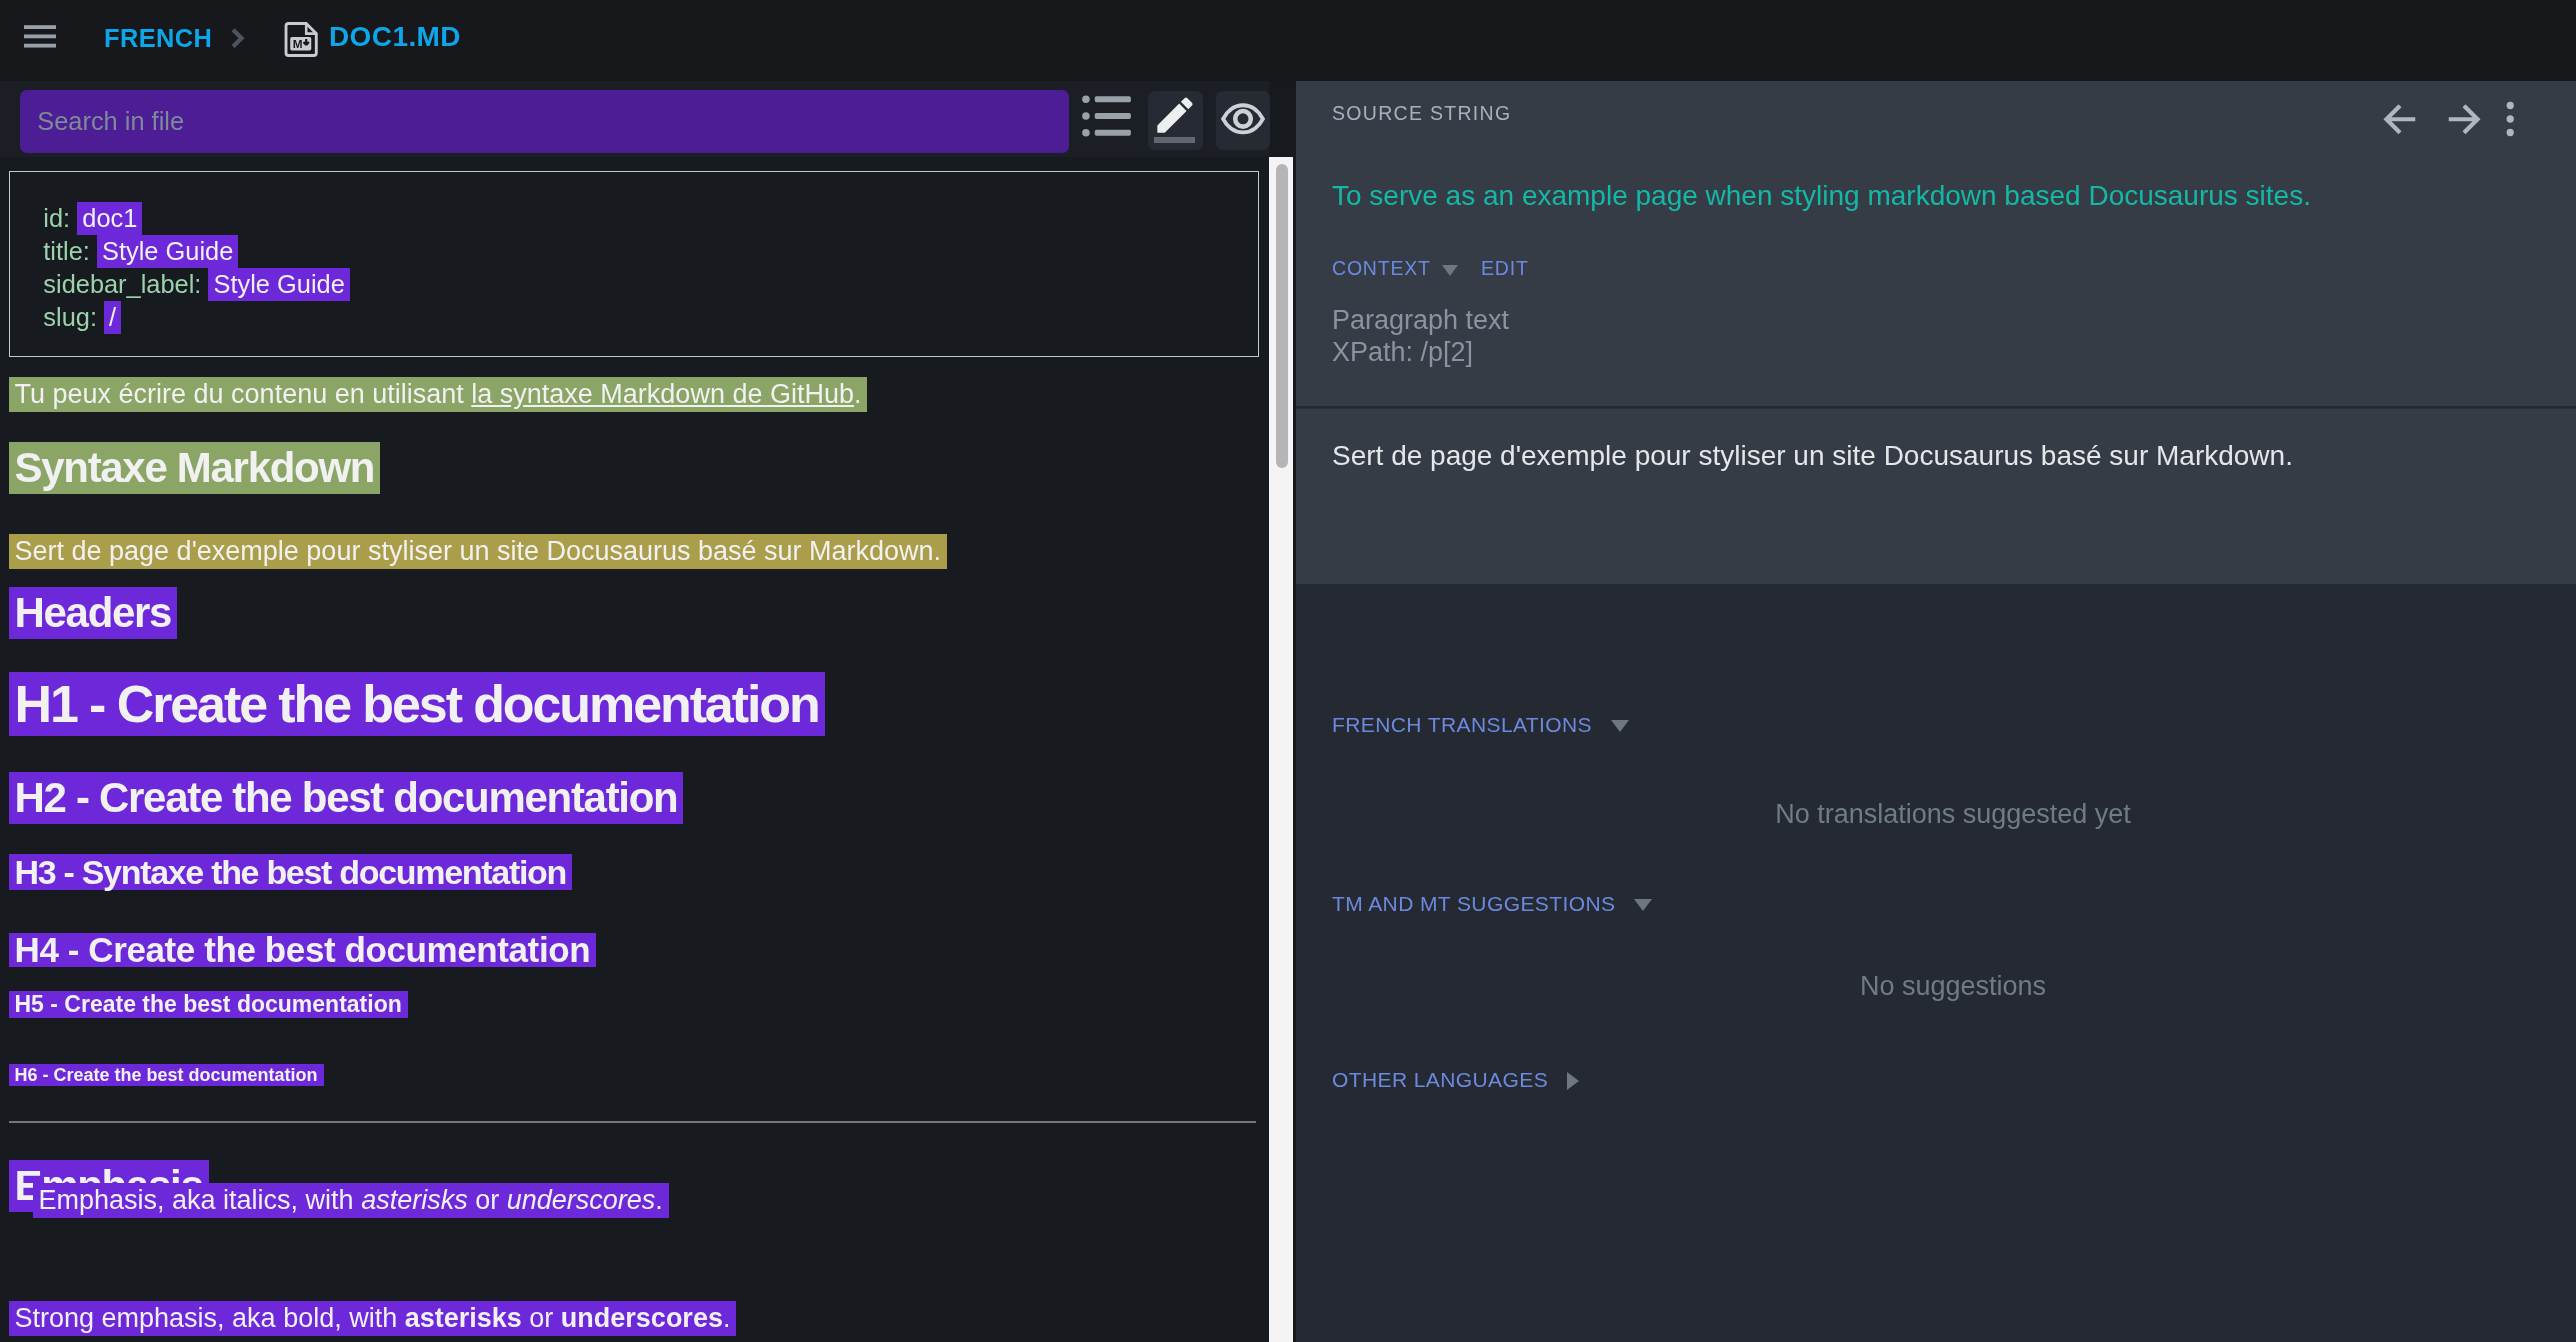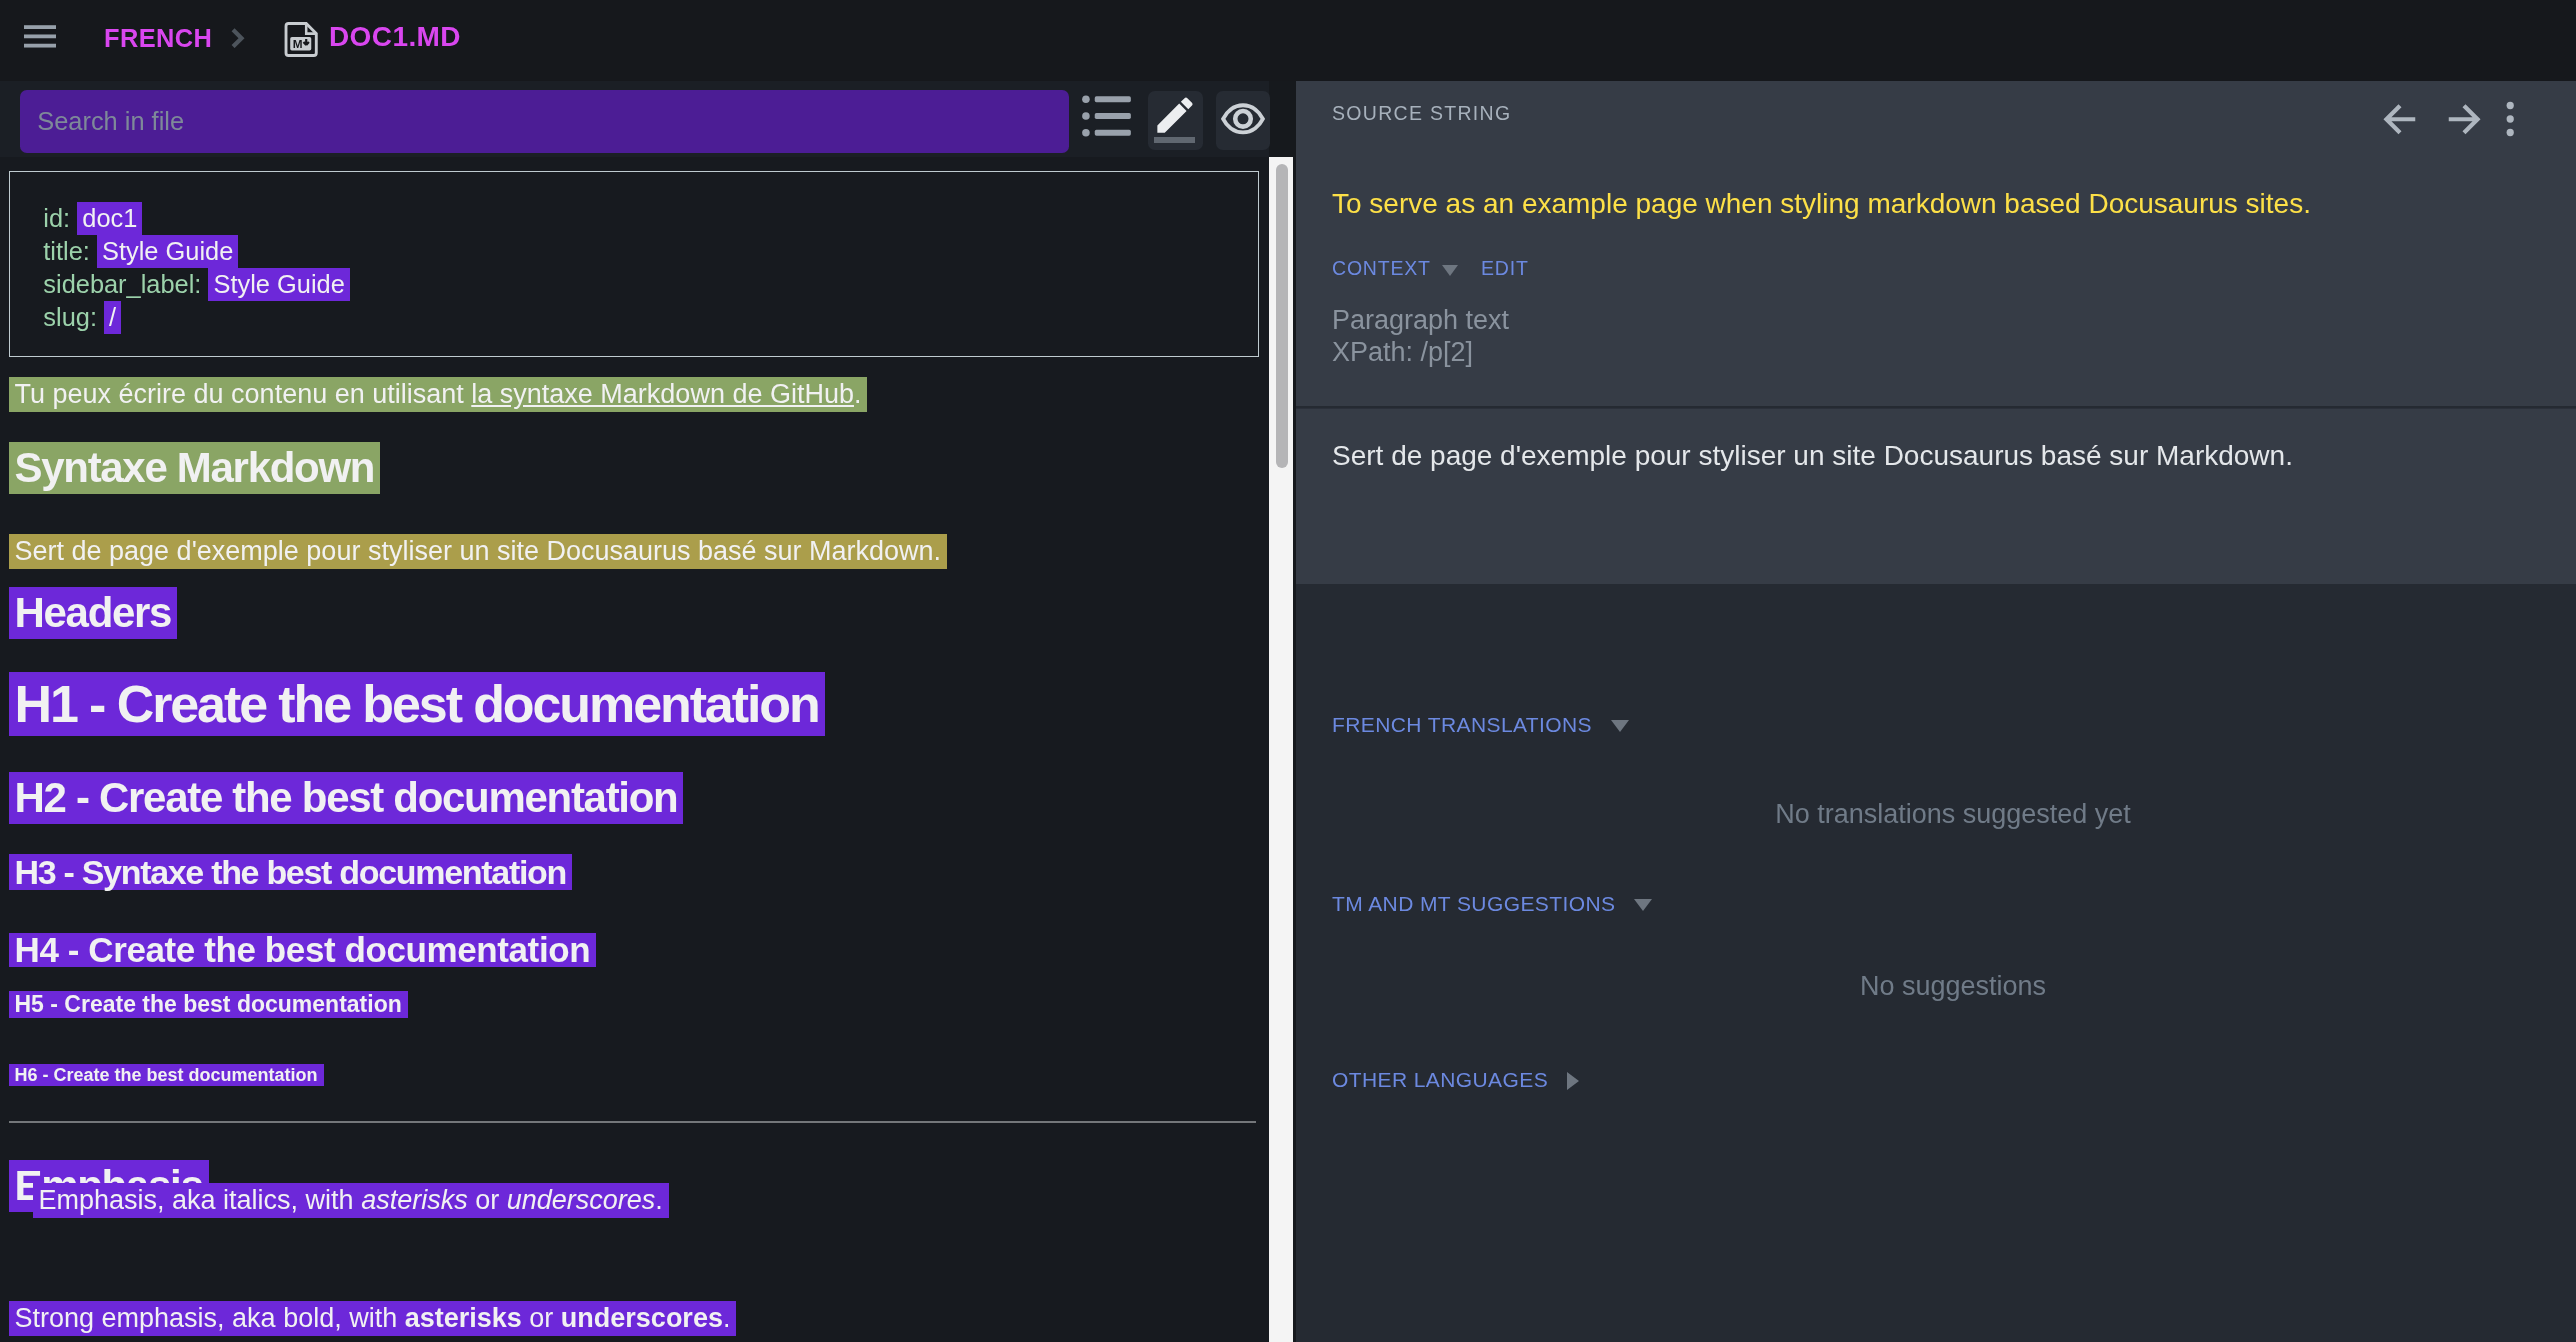--- a/index.html
+++ b/index.html
@@ -1,21 +1,21 @@
 <!DOCTYPE html>
 <html style="font-size:13.5px"><head>
 <meta charset="utf-8">
 <style>
   * { margin:0; padding:0; box-sizing:border-box; }
   html,body { width:2576px; height:1342px; overflow:hidden; background:#16191d; font-family:"Liberation Sans", sans-serif; }
   .abs { position:absolute; }
 
   
   #header { position:absolute; left:0; top:0; width:2576px; height:81px; background:#16181c; }
-  .crumb { color:#d946ef; font-weight:bold; font-size:25.4px; letter-spacing:0.4px; }
+  .crumb { color:#0ea5e9; font-weight:bold; font-size:25.4px; letter-spacing:0.4px; }
 
   
   #toolbar { position:absolute; left:0; top:81px; width:1269px; height:76px; background:#1b1f25; }
   #searchbox { position:absolute; left:20.3px; top:9.3px; width:1049px; height:63px; background:#4c1d95; border-radius:6.8px; color:#7e8999; font-size:25.4px; line-height:63px; padding-left:17px; }
   .toolbtn { position:absolute; top:10.2px; width:55px; height:59px; background:#262b33; border-radius:6.8px; }
 
   
   #content { position:absolute; left:0; top:157px; width:1269px; height:1185px; background:#171a1f; }
   .blk { position:absolute; left:8.5px; white-space:nowrap; color:#f1f1f2; }
   .hlr { background:#6d28d9; padding:0 6px; display:inline-block; }
@@ -135,21 +135,21 @@
       <path d="M20 2 L4 18 L20 34 M4 18 H38" fill="none" stroke="#aeb6bf" stroke-width="5"></path>
     </svg>
     <svg class="abs" style="left:1151px;top:23px" width="34" height="30.5" viewBox="0 0 40 36">
       <path d="M20 2 L36 18 L20 34 M36 18 H2" fill="none" stroke="#aeb6bf" stroke-width="5"></path>
     </svg>
     <svg class="abs" style="left:1210px;top:20.3px" width="13.5" height="36" viewBox="0 0 16 42">
       <circle cx="5" cy="5" r="4.3" fill="#aeb6bf"></circle>
       <circle cx="5" cy="21" r="4.3" fill="#aeb6bf"></circle>
       <circle cx="5" cy="37" r="4.3" fill="#aeb6bf"></circle>
     </svg>
-    <div class="abs" style="left:36px;top:107px;color:#fde047;font-size:28px;">To serve as an example page when styling markdown based Docusaurus sites.</div>
+    <div class="abs" style="left:36px;top:99px;color:#14b8a6;font-size:28px;">To serve as an example page when styling markdown based Docusaurus sites.</div>
     <div class="abs" style="left:36px;top:176px;color:#6c89e0;font-size:19.5px;letter-spacing:0.8px;">CONTEXT</div>
     <div class="tri-down abs" style="left:146px;top:184px;border-left-width:8.5px;border-right-width:8.5px;border-top-width:11px;"></div>
     <div class="abs" style="left:185px;top:176px;color:#6c89e0;font-size:19.5px;letter-spacing:0.8px;">EDIT</div>
     <div class="abs graytxt" style="left:36px;top:223px;line-height:32px;font-size:27px;">Paragraph text<br>XPath: /p[2]</div>
   </div>
   <div id="rtrans">
     <div class="abs" style="left:36px;top:31px;color:#e4e7ea;font-size:28px;">Sert de page d'exemple pour styliser un site Docusaurus basé sur Markdown.</div>
   </div>
   <div class="abs seclabel" style="left:36px;top:632px;">FRENCH TRANSLATIONS &nbsp;&nbsp;<span class="tri-down"></span></div>
   <div class="abs" style="left:17px;top:718px;width:1280px;text-align:center;color:#707b88;font-size:27px;">No translations suggested yet</div>

